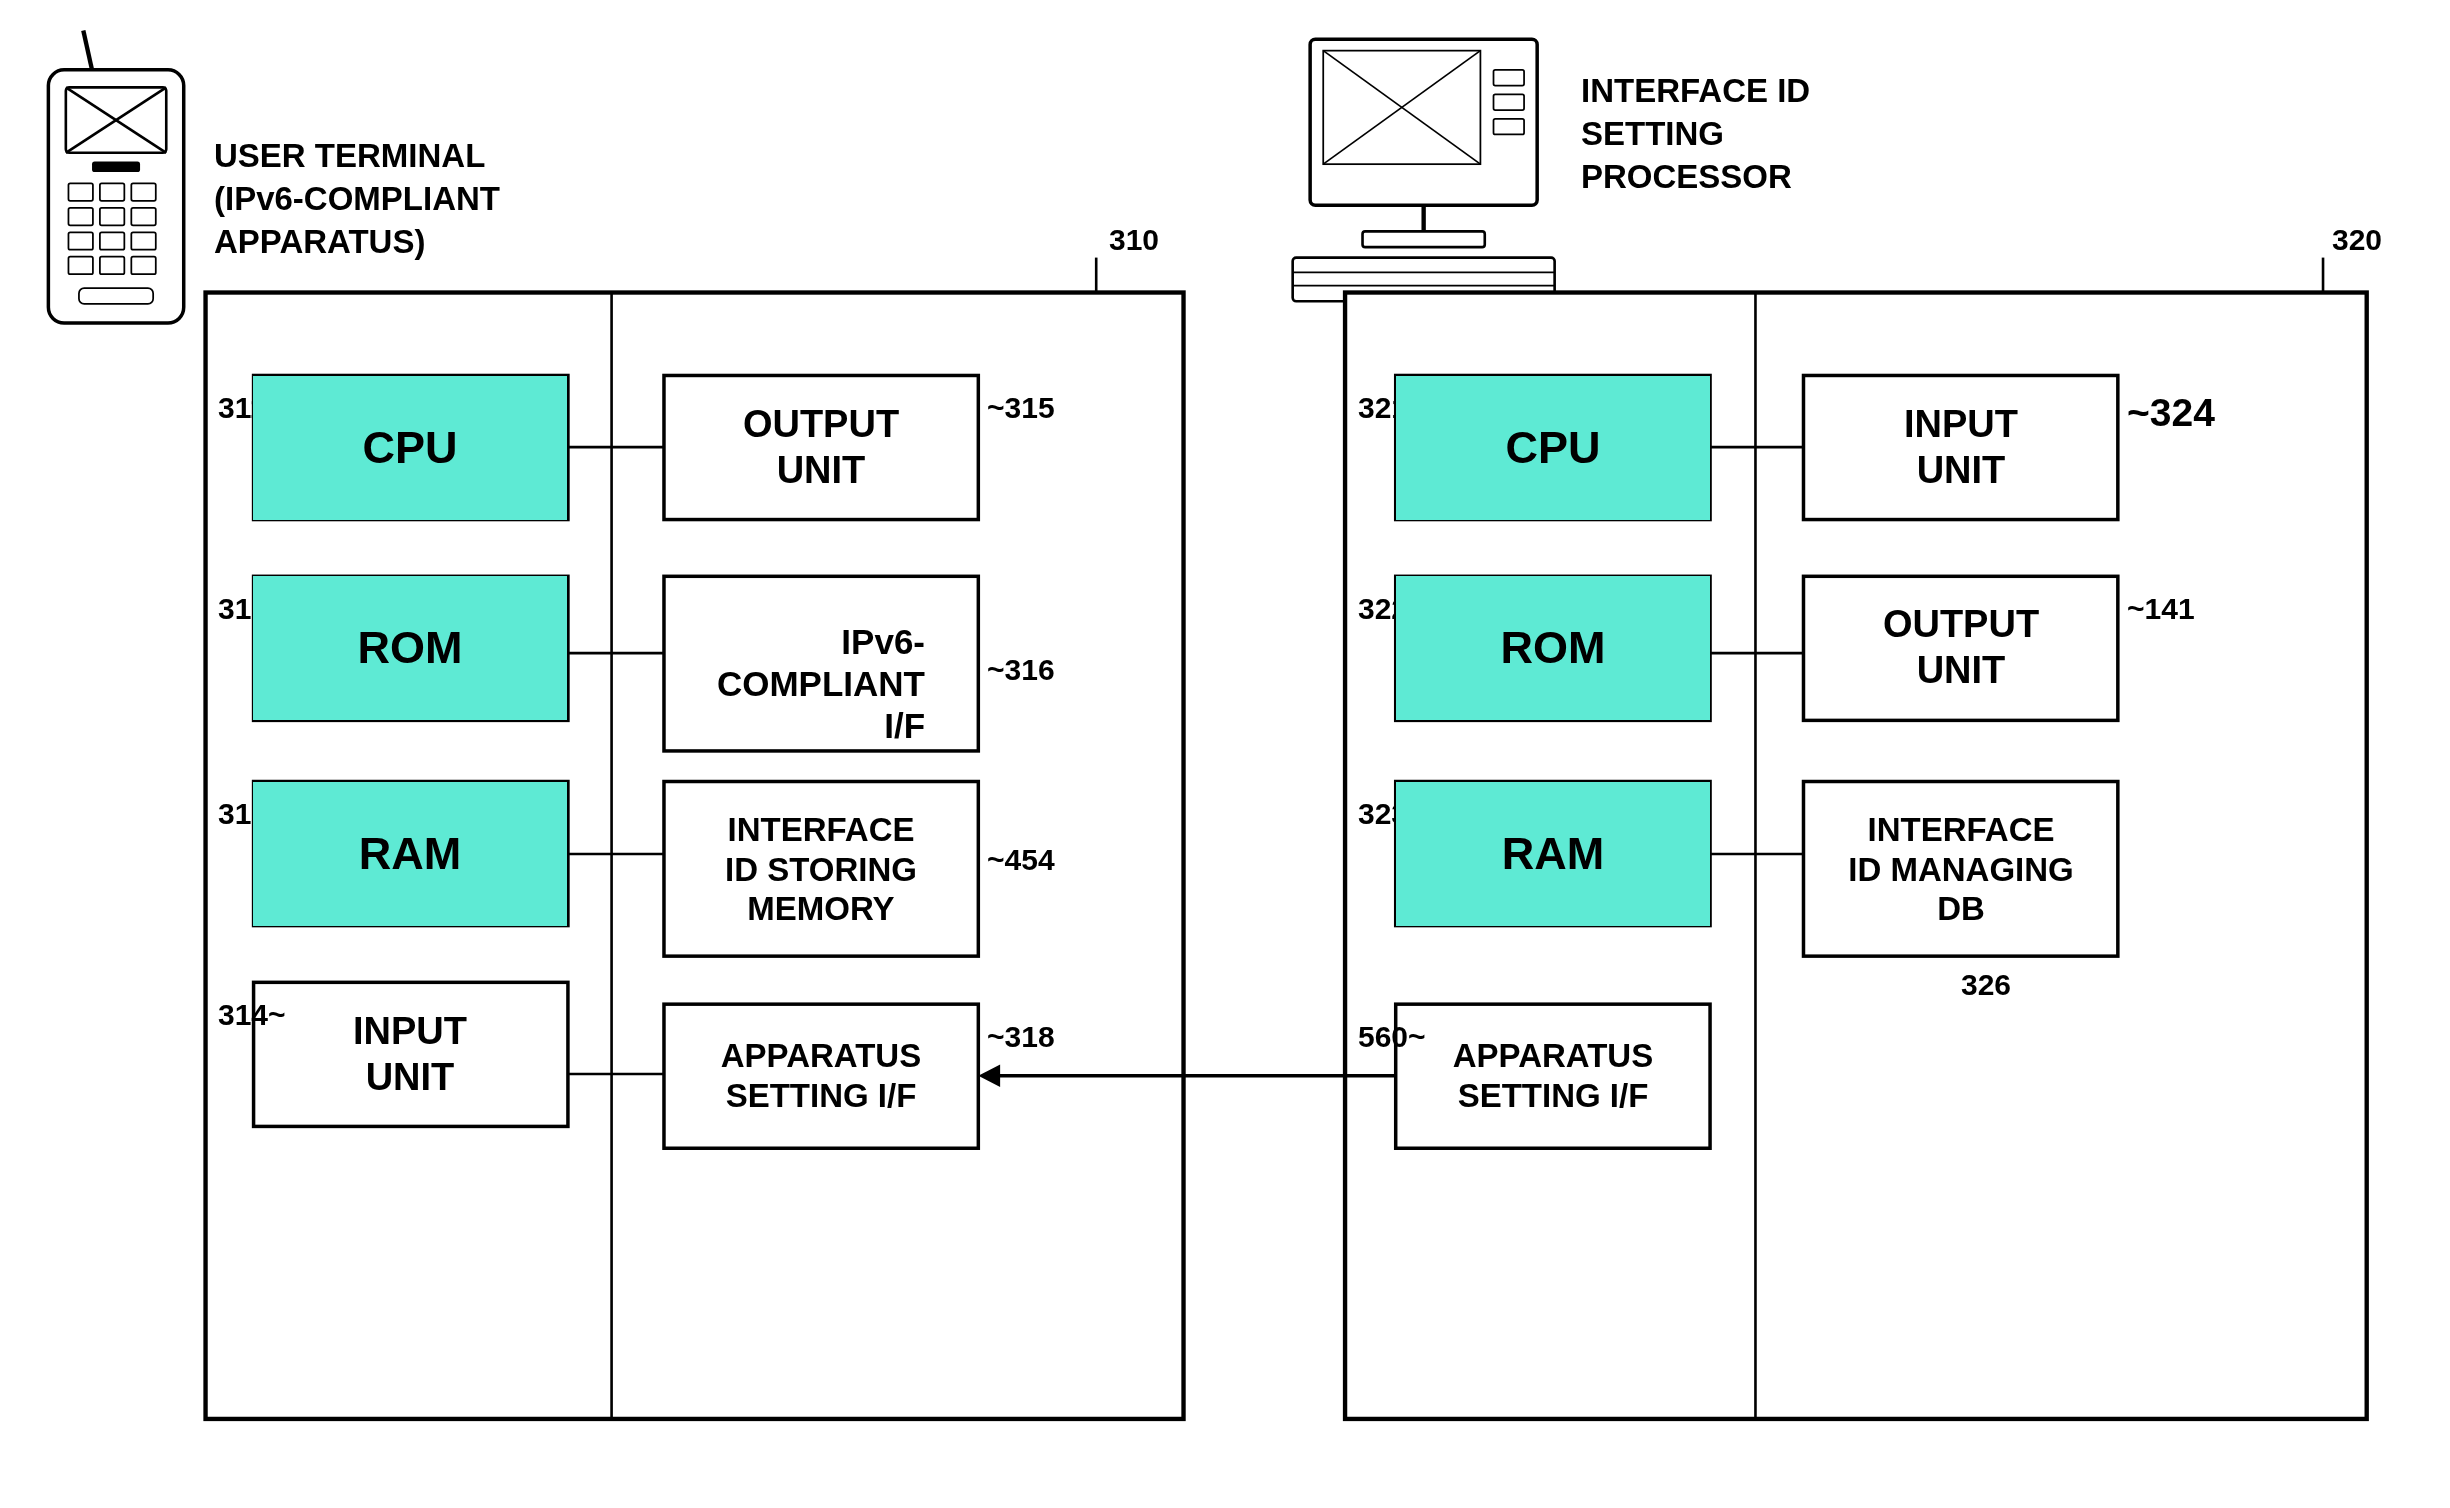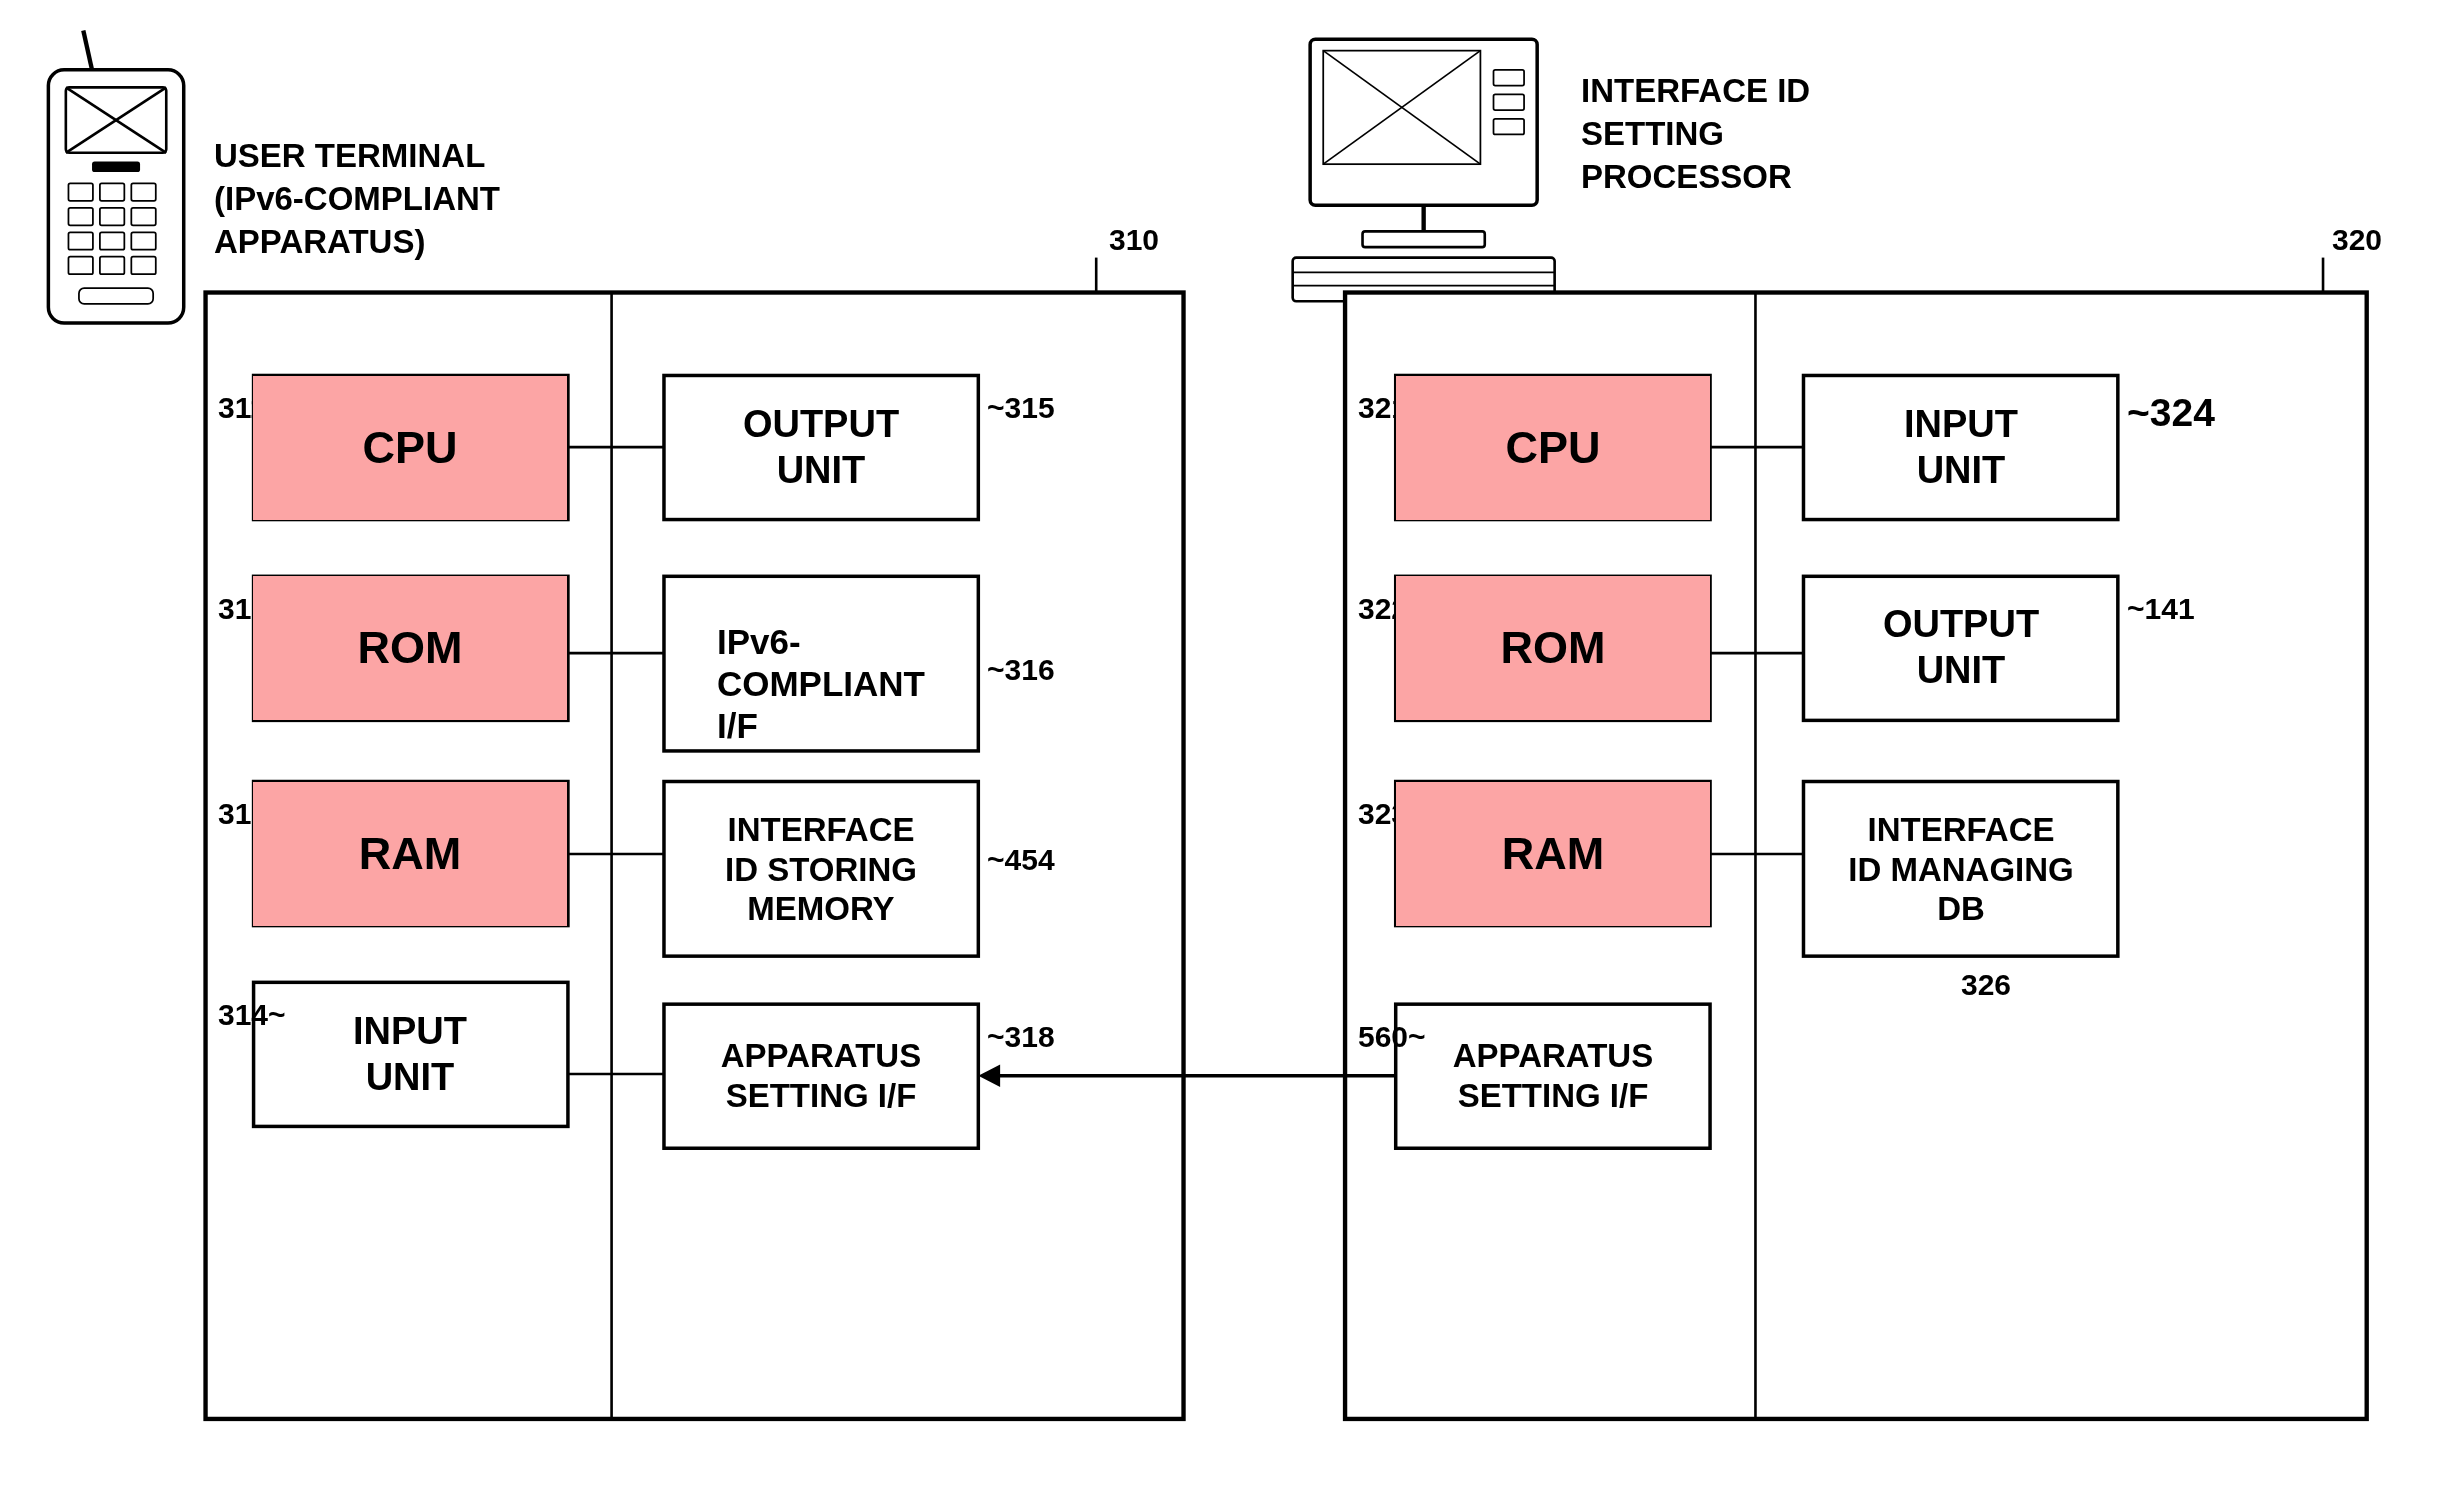--- a/index.html
+++ b/index.html
@@ -13,21 +13,21 @@
     }
     .diagram {
       position: absolute;
       top: 0; left: 0;
       width: 2450px;
       height: 1508px;
     }
     .block {
       position: absolute;
       border: 2.6px solid #000;
-      background: #fca5a5;
+      background: #5eead4;
       display: flex;
       align-items: center;
       justify-content: center;
       text-align: center;
       font-size: 31px;
       font-weight: bold;
       line-height: 1.2;
     }
     .label {
       position: absolute;
@@ -187,21 +187,21 @@
   <div class="label" style="left:218px; top:797px; font-size:30px;">313~</div>
   <div class="block" style="left:253px; top:782px; width:314px; height:144px; font-size:45px; border:none;">RAM</div>
 
   <div class="label" style="left:218px; top:998px; font-size:30px;">314~</div>
   <div style="position:absolute; left:253px; top:983px; width:314px; height:144px; display:flex; align-items:center; justify-content:center; text-align:center; font-size:38px; font-weight:bold; line-height:1.2;">INPUT<br>UNIT</div>
 
   <div class="label" style="left:987px; top:391px; font-size:30px;">~315</div>
   <div style="position:absolute; left:664px; top:376px; width:314px; height:144px; display:flex; align-items:center; justify-content:center; text-align:center; font-size:38px; font-weight:bold; line-height:1.2;">OUTPUT<br>UNIT</div>
 
   <div class="label" style="left:987px; top:653px; font-size:30px;">~316</div>
-  <div style="position:absolute; left:664px; top:576px; width:314px; height:215px; display:flex; align-items:center; justify-content:center; text-align:left; font-size:35px; font-weight:bold; line-height:1.2;">IPv6-<br>COMPLIANT<br>I/F</div>
+  <div style="position:absolute; left:664px; top:576px; width:314px; height:215px; display:flex; align-items:center; justify-content:center; text-align:right; font-size:35px; font-weight:bold; line-height:1.2;">IPv6-<br>COMPLIANT<br>I/F</div>
 
   <div class="label" style="left:987px; top:843px; font-size:30px;">~454</div>
   <div style="position:absolute; left:664px; top:782px; width:314px; height:175px; display:flex; align-items:center; justify-content:center; text-align:center; font-size:33px; font-weight:bold; line-height:1.2;">INTERFACE<br>ID STORING<br>MEMORY</div>
 
   <div class="label" style="left:987px; top:1020px; font-size:30px;">~318</div>
   <div style="position:absolute; left:664px; top:1004px; width:314px; height:144px; display:flex; align-items:center; justify-content:center; text-align:center; font-size:33px; font-weight:bold; line-height:1.2;">APPARATUS<br>SETTING I/F</div>
 
   <div class="label" style="left:1358px; top:391px; font-size:30px;">321~</div>
   <div class="block" style="left:1396px; top:376px; width:314px; height:144px; font-size:45px; border:none;">CPU</div>
 

